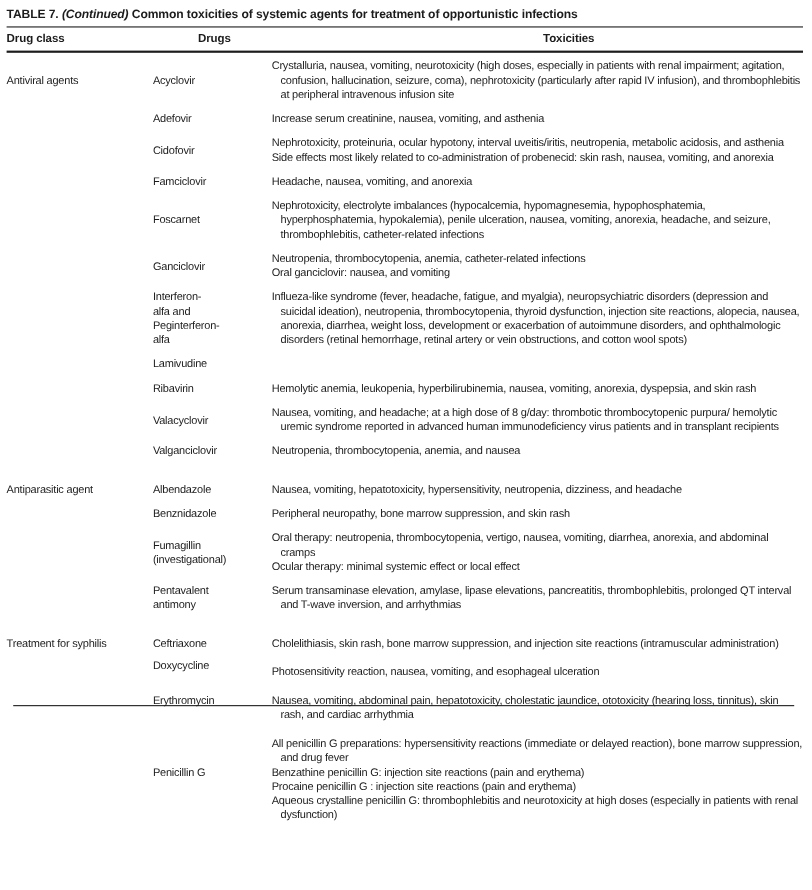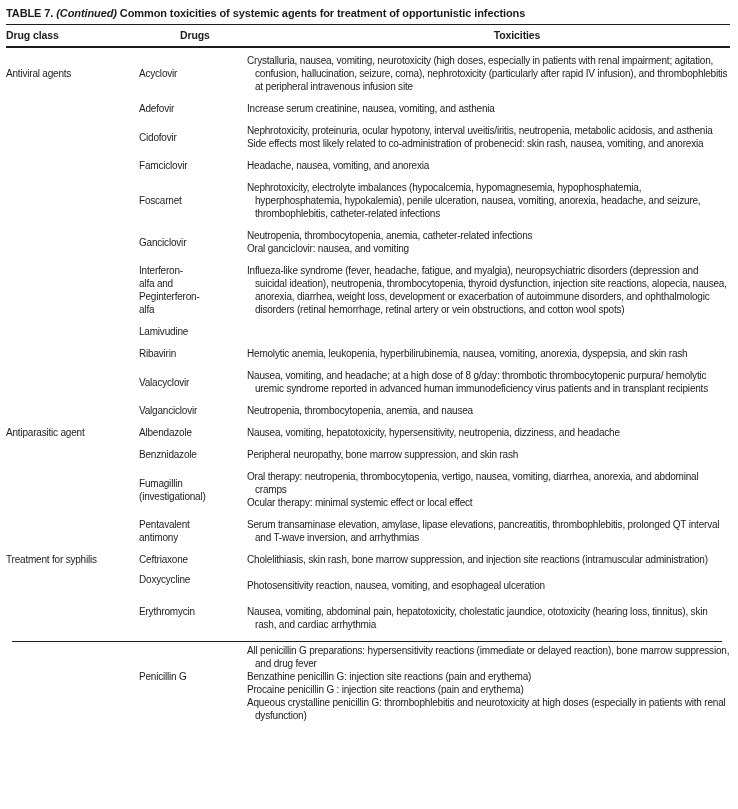--- a/index.html
+++ b/index.html
@@ -56,21 +56,21 @@
     border-top: 2px solid #1c1c1c;
     margin: 0;
   }
   
   .tbody {
     padding-top: 6px;
     font-size: 10px;
     letter-spacing: -0.2px;
     line-height: 13px;
   }
-  .table-section + .table-section { margin-top: 9px; }
+  .table-section + .table-section { margin-top: 22px; }
   .table-row { display: flex; align-items: center; }
   .table-row + .table-row { margin-top: 9px; }
   
   .table-section:nth-child(3) .table-row + .table-row { margin-top: 0; }
   .col-class {
     width: 133px; flex: 0 0 133px;
     padding-right: 6px; box-sizing: border-box;
   }
   .col-drug {
     width: 108px; flex: 0 0 108px;

